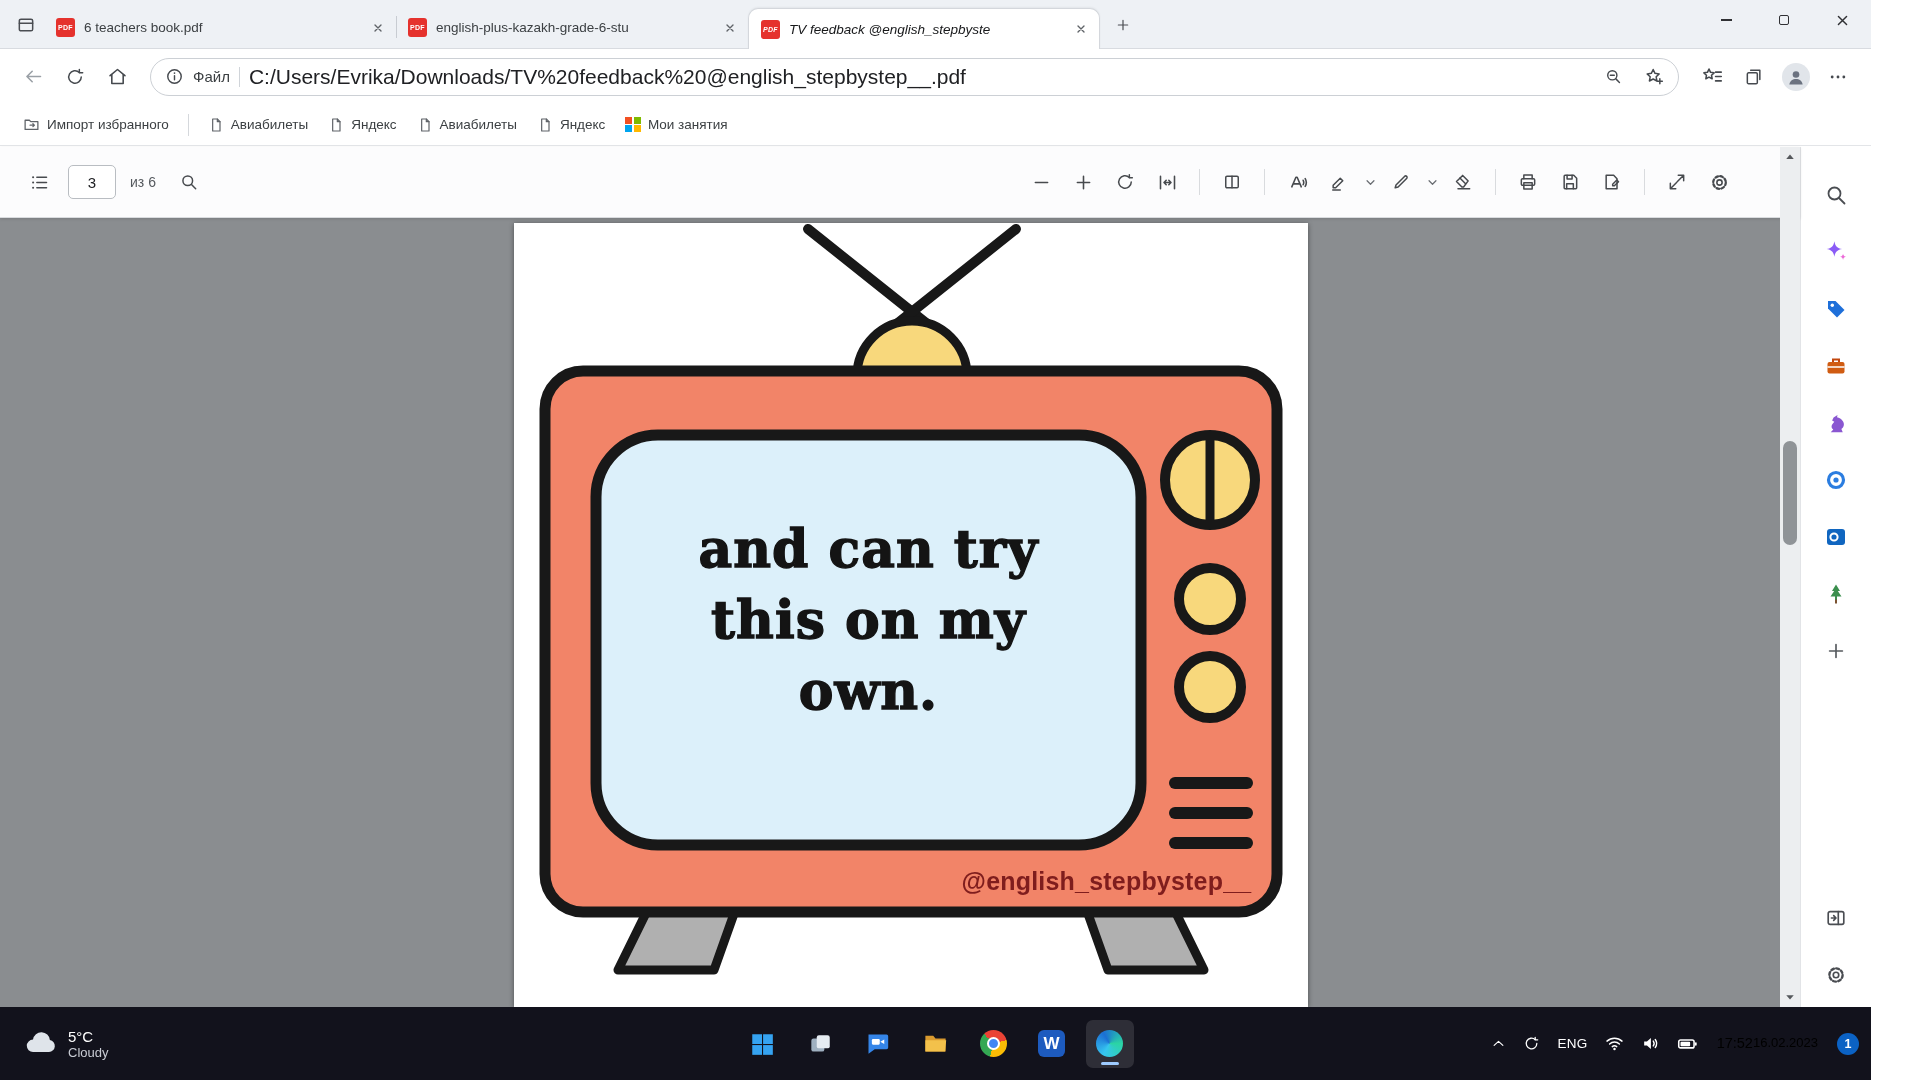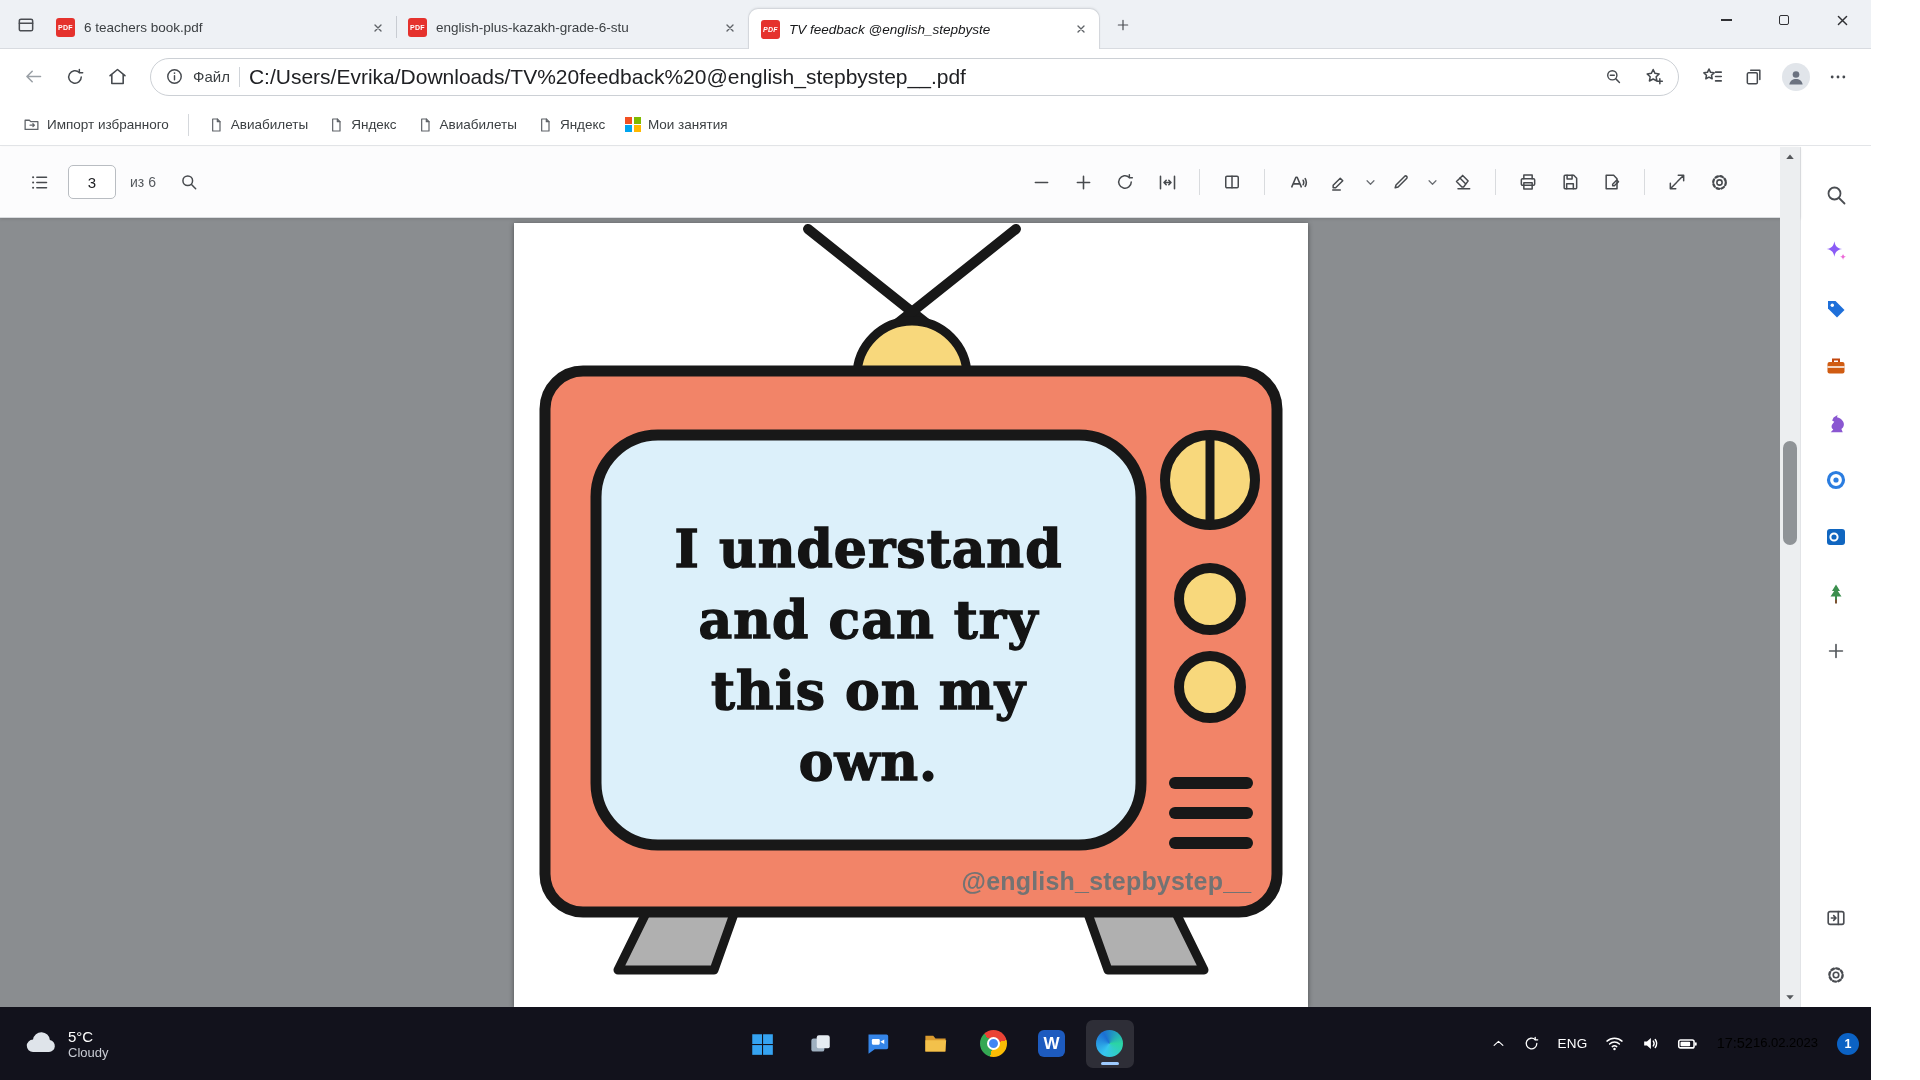--- a/index.html
+++ b/index.html
@@ -61,21 +61,21 @@
   .tb-sep { width:1px; height:26px; background:#d9dbde; margin:0 9px; }
   .chev { width:16px; height:38px; color:#6a6e73; display:flex; align-items:center; justify-content:center; }
 
   .pdf-content { position:absolute; left:0; right:0; top:71px; bottom:0; background:#8a8d90; overflow:hidden; }
   .pdf-page { position:absolute; left:514px; top:5px; width:794px; height:784px; background:#fff; box-shadow:0 1px 5px rgba(0,0,0,.45); }
 
   .screen-text { position:absolute; left:82px; top:290px; width:545px; text-align:center;
                  font-family:"DejaVu Serif", serif; font-weight:700; font-size:52px; line-height:71px;
                  color:#141414; letter-spacing:1px; -webkit-text-stroke:1.4px #141414; }
   .handle-text { position:absolute; left:420px; top:644px; width:345px; text-align:center;
-                 font-size:25px; font-weight:bold; color:#737373; letter-spacing:.2px; }
+                 font-size:25px; font-weight:bold; color:#7f1d1d; letter-spacing:.2px; }
 
   .vscrollbar { position:absolute; right:0; top:0; bottom:0; width:20px; background:#eceef0; z-index:4; display:flex; flex-direction:column; align-items:center; }
   .sb-arrow { width:20px; height:20px; color:#55585c; display:flex; align-items:center; justify-content:center; }
   .sb-thumb { position:absolute; top:294px; left:3px; width:14px; height:104px; border-radius:7px; background:#8f9397; }
   .sb-arrow.down { margin-top:auto; }
 
   
   .siderail { position:absolute; right:0; top:0; bottom:0; width:71px; background:#fff; border-left:1px solid #e2e4e7; display:flex; flex-direction:column; align-items:center; padding:32px 0 16px; gap:25px; }
   .railbtn { width:40px; height:32px; border-radius:6px; }
 
@@ -433,21 +433,20 @@
             <circle cx="696" cy="376" r="31" stroke="#181818" stroke-width="10" fill="#F8D87C"></circle>
             <circle cx="696" cy="464" r="31" stroke="#181818" stroke-width="10" fill="#F8D87C"></circle>
             <g fill="#181818">
               <rect x="655" y="554" width="84" height="12" rx="6"></rect>
               <rect x="655" y="584" width="84" height="12" rx="6"></rect>
               <rect x="655" y="614" width="84" height="12" rx="6"></rect>
             </g>
           </svg>
 
           <div class="screen-text">
-            <div>I understand</div>
             <div>and can try</div>
             <div>this on my</div>
             <div>own.</div>
           </div>
           <div class="handle-text">@english_stepbystep__</div>
         </div>
       </div>
 
       <div class="vscrollbar">
         <span class="sb-arrow">

